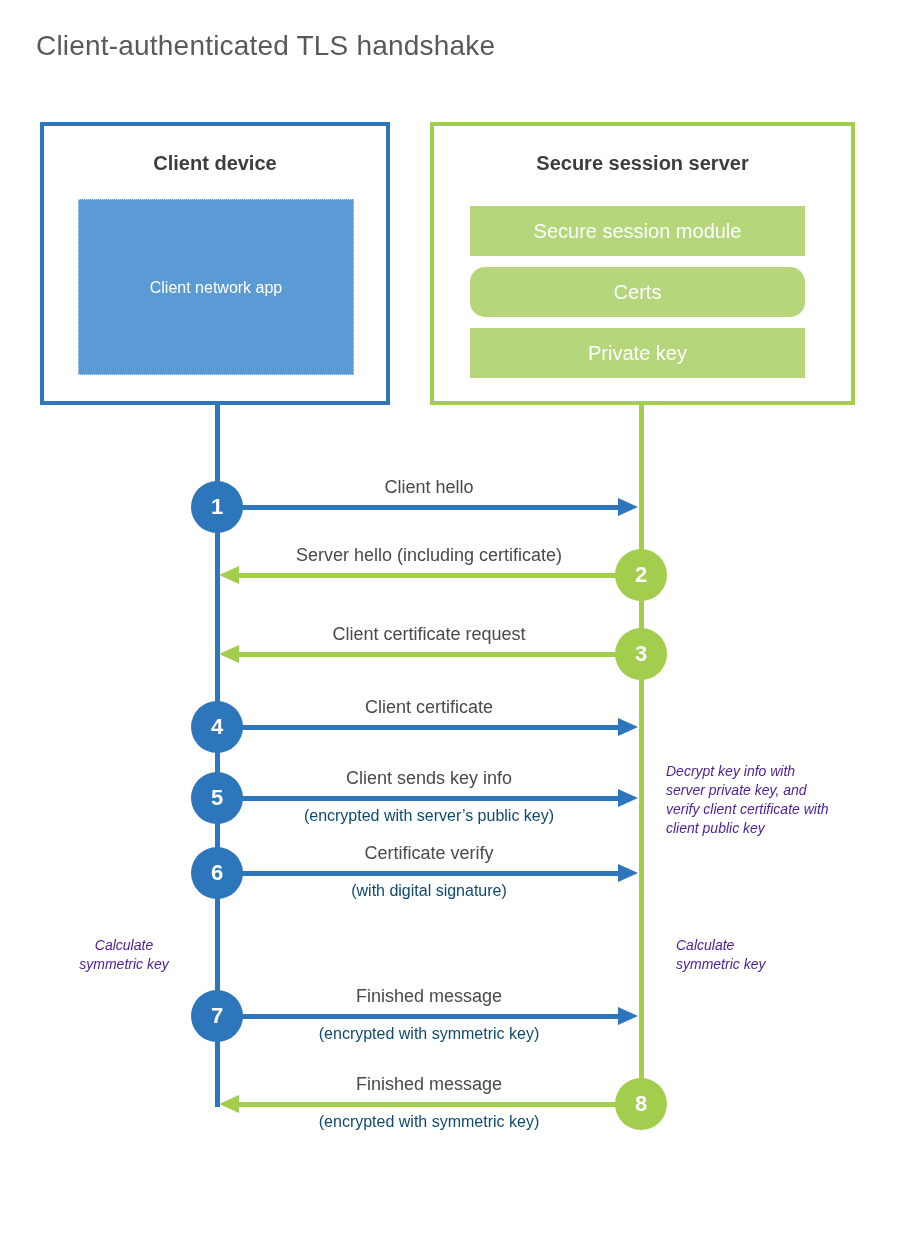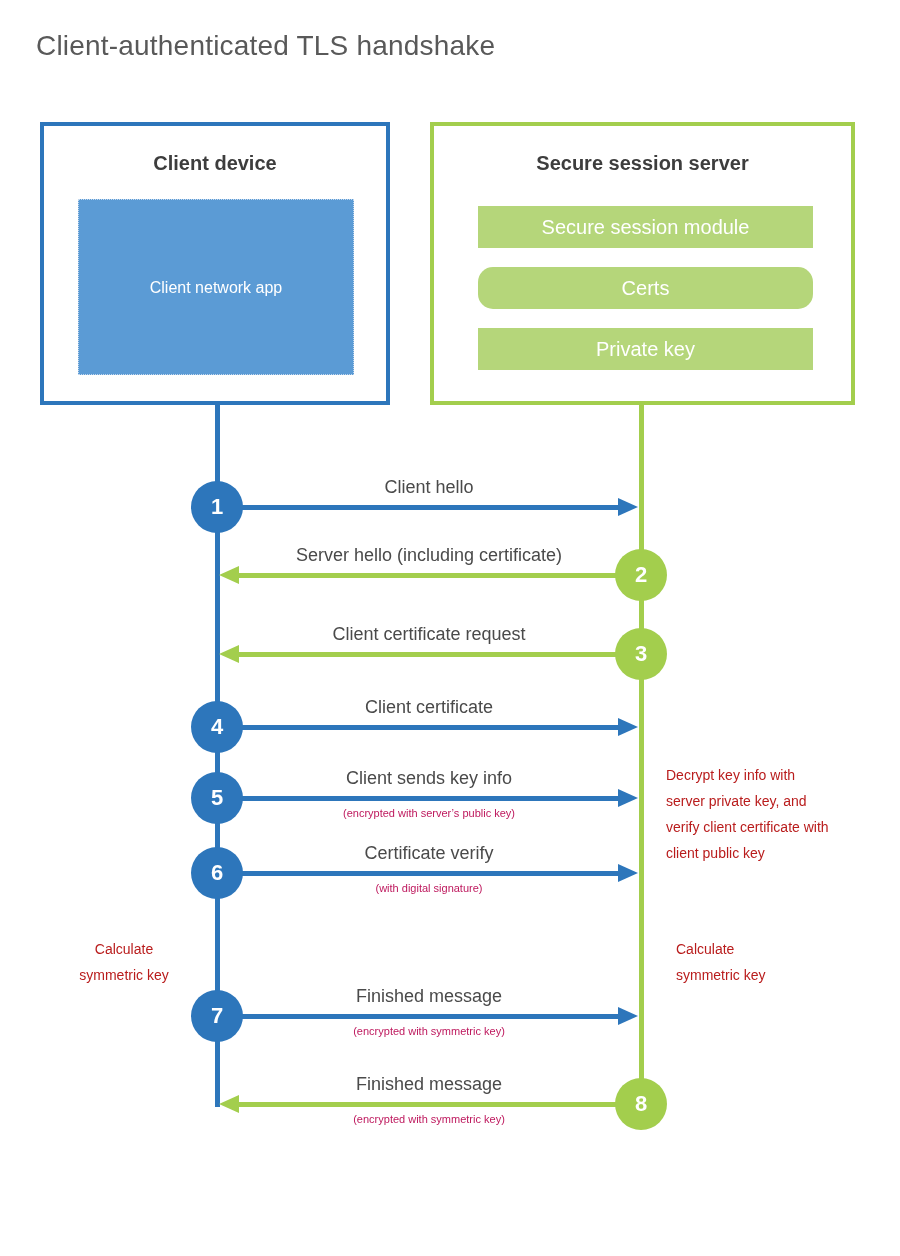--- a/index.html
+++ b/index.html
@@ -48,22 +48,22 @@
   }
   .app-box .app-label {
     width: 180px;
     text-align: center;
     color: #ffffff;
     font-size: 16px;
     line-height: 27px;
   }
   .module-bar {
     position: absolute;
-    left: 44px;
-    width: 335px; height: 42px;
+    left: 36px;
+    width: 335px; height: 50px;
     background: #b5d67a;
     color: #ffffff;
     font-size: 20px;
     display: flex; align-items: center; justify-content: center;
   }
   
   .lifeline { position: absolute; width: 5px; }
   
   .circle {
     position: absolute;
@@ -84,29 +84,30 @@
     left: 217px; width: 424px;
     text-align: center;
     font-size: 18px;
     color: #4a4a4a;
     z-index: 4;
   }
   .msg-sublabel {
     position: absolute;
     left: 217px; width: 424px;
     text-align: center;
-    font-size: 11px;
-    color: #be185d;
+    font-size: 16px;
+    color: #0c4a6e;
     z-index: 4;
   }
   .side-note {
     position: absolute;
     font-size: 14px;
-    line-height: 26px;
-    color: #b91c1c;
+    line-height: 19px;
+    color: #4c1d95;
+    font-style: italic;
   }
   .note-decrypt { left: 666px; top: 762px; width: 166px; text-align: left; }
   .note-calc-left { left: 62px; top: 936px; width: 124px; text-align: center; }
   .note-calc-right { left: 676px; top: 936px; width: 124px; text-align: left; }
 </style>
 </head>
 <body>
 
 <div class="canvas">
 

